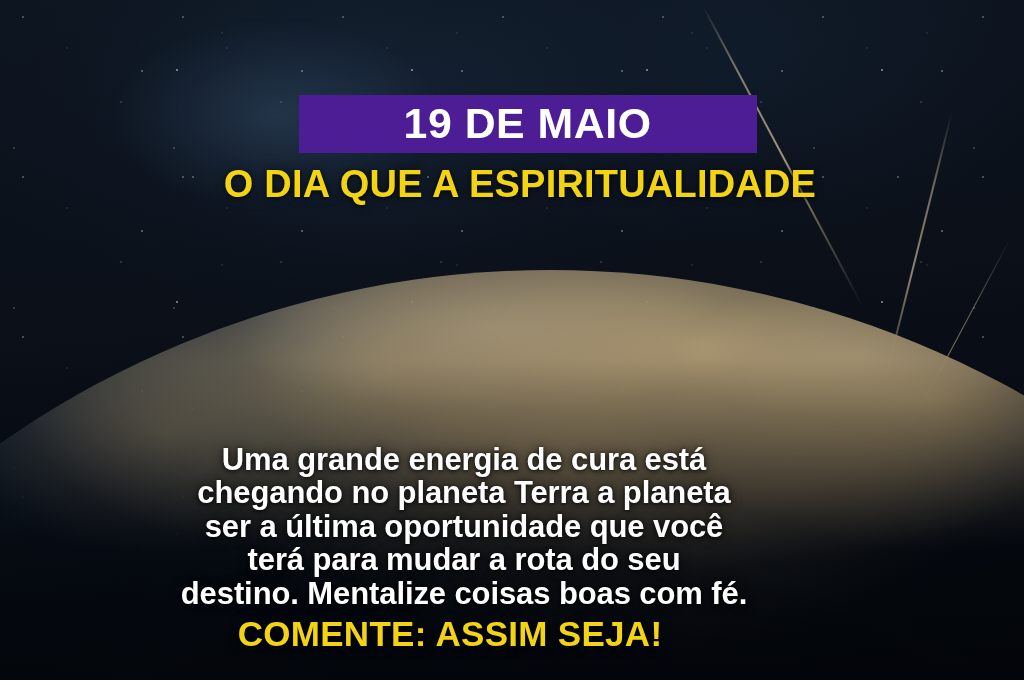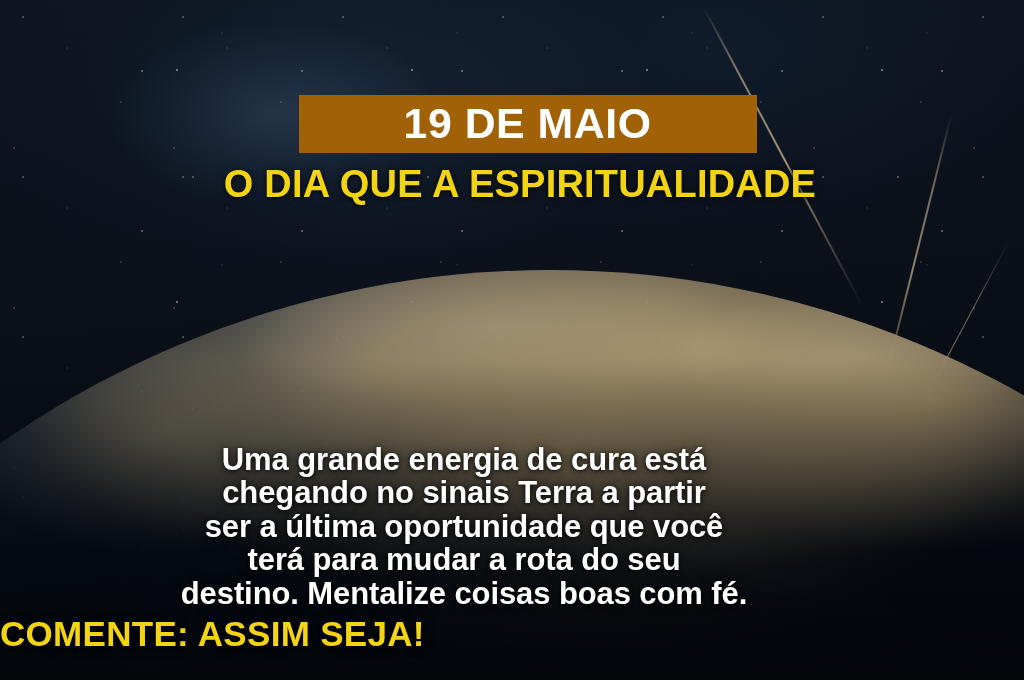--- a/index.html
+++ b/index.html
@@ -191,21 +191,21 @@
     inset: 0;
     z-index: 5;
   }
 
   .date-banner {
     position: absolute;
     left: 299px;
     top: 95px;
     width: 458px;
     height: 58px;
-    background: #a16207;
+    background: #4c1d95;
     display: flex;
     align-items: center;
     justify-content: center;
   }
   .date-banner-text {
     color: #ffffff;
     font-family: "Liberation Sans", sans-serif;
     font-weight: bold;
     font-size: 42px;
     letter-spacing: 0.5px;
@@ -244,21 +244,21 @@
     letter-spacing: -0.1px;
     text-shadow: 0 1px 4px rgba(0,0,0,.8), 0 0 12px rgba(0,0,0,.6);
   }
   .body-line { display: block; white-space: nowrap; }
 
   .cta {
     position: absolute;
     left: 0;
     top: 616px;
     width: 900px;
-    text-align: left;
+    text-align: center;
     color: #f3d413;
     font-family: "Liberation Sans", sans-serif;
     font-weight: bold;
     font-size: 35px;
     line-height: 1;
     letter-spacing: 0.3px;
     text-shadow: 0 1px 4px rgba(0,0,0,.8), 0 0 12px rgba(0,0,0,.6);
   }
 
   .bottom-strip {
@@ -298,21 +298,21 @@
     <div class="date-banner">
       <span class="date-banner-text">19 DE MAIO</span>
     </div>
 
     <div class="headline">
       <span class="headline-line">O DIA QUE A ESPIRITUALIDADE</span>
     </div>
 
     <div class="body-copy">
       <span class="body-line">Uma grande energia de cura está</span>
-      <span class="body-line">chegando no sinais Terra a partir</span>
+      <span class="body-line">chegando no planeta Terra a planeta</span>
       <span class="body-line">ser a última oportunidade que você</span>
       <span class="body-line">terá para mudar a rota do seu</span>
       <span class="body-line">destino. Mentalize coisas boas com fé.</span>
     </div>
 
     <div class="cta">COMENTE: ASSIM SEJA!</div>
   </div>
 
   <div class="bottom-strip"></div>
 </div>

